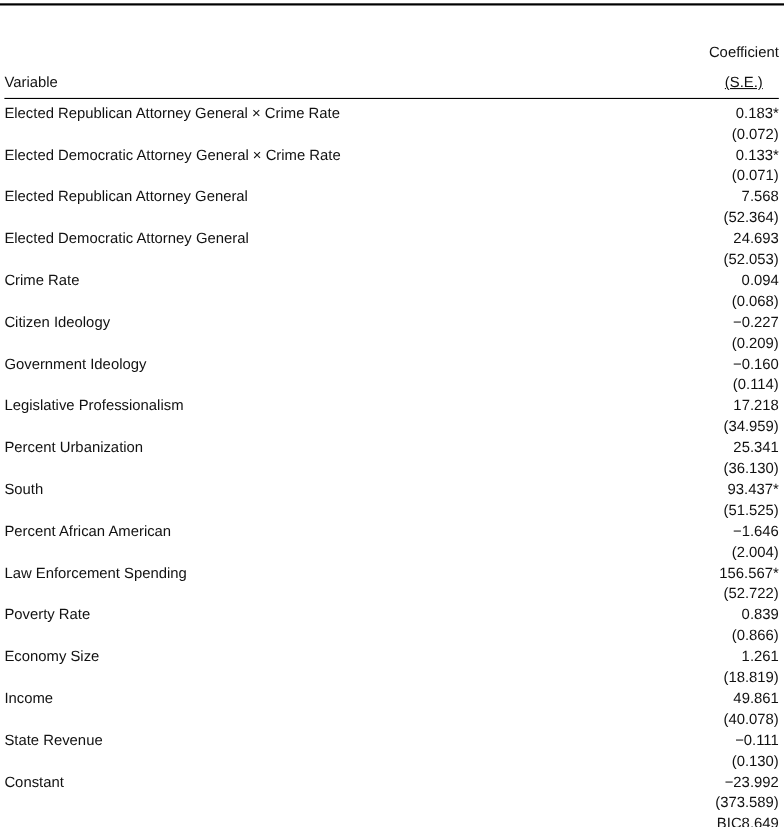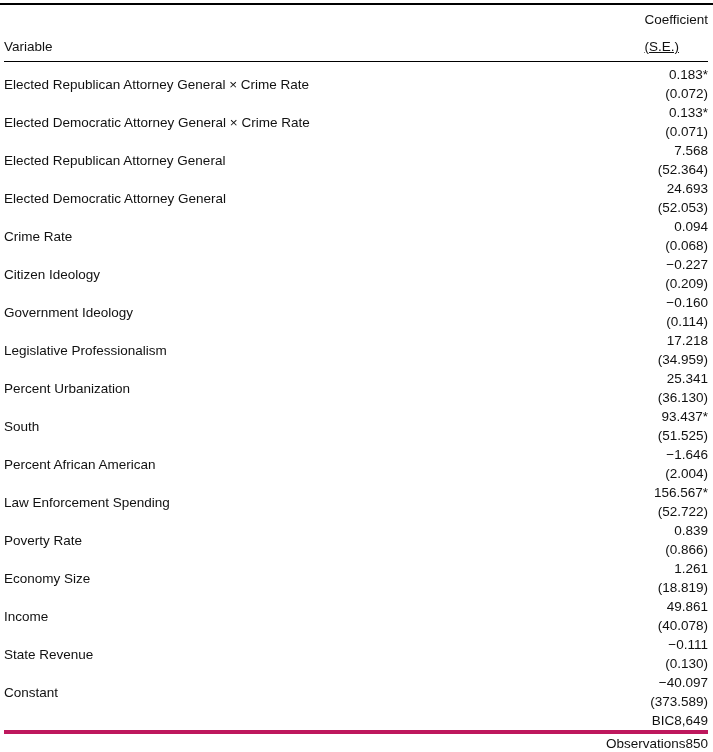--- a/index.html
+++ b/index.html
@@ -23,28 +23,28 @@
     padding: 0 5px 0 4px;
   }
   .header {
     display: flex;
     justify-content: space-between;
     align-items: flex-end;
     padding: 5px 0 5px 0;
     border-bottom: 1px solid #000;
   }
   .header .left-label { line-height: 19px; }
-  .header .right-labels { text-align: left; }
+  .header .right-labels { text-align: center; margin-top: 28px; }
   .header .right-labels .line1 { line-height: 19px; }
   .header .right-labels .line2 { line-height: 19px; margin-top: 8px; text-decoration: underline; }
   .body { padding-top: 3px; }
   .row {
     display: flex;
     justify-content: space-between;
-    align-items: center;
+    align-items: flex-start;
   }
   .row .var { line-height: 19px; flex: 1; }
   .row .nums { text-align: right; }
   .row .nums .coef { line-height: 19px; }
   .row .nums .se { line-height: 19px; }
   .summary-row {
     display: flex;
     justify-content: flex-end;
     line-height: 19px;
   }
@@ -188,21 +188,21 @@
     <div class="var">State Revenue</div>
     <div class="nums">
       <div class="coef">−0.111</div>
       <div class="se">(0.130)</div>
     </div>
   </div>
 
   <div class="row">
     <div class="var">Constant</div>
     <div class="nums">
-      <div class="coef">−40.097</div>
+      <div class="coef">−23.992</div>
       <div class="se">(373.589)</div>
     </div>
   </div>
 </div>
 
   <div class="summary">
   <div class="summary-row">
     <div class="label">BIC</div>
     <div class="value">8,649</div>
   </div>

